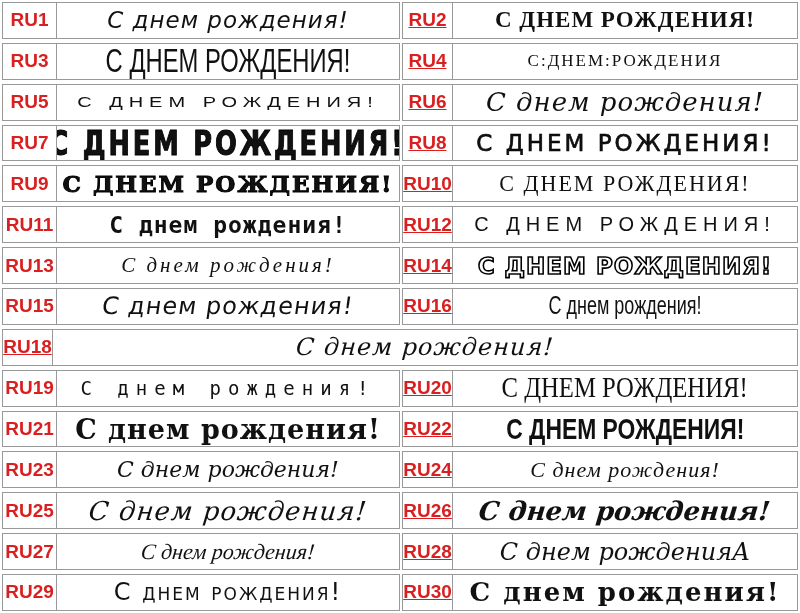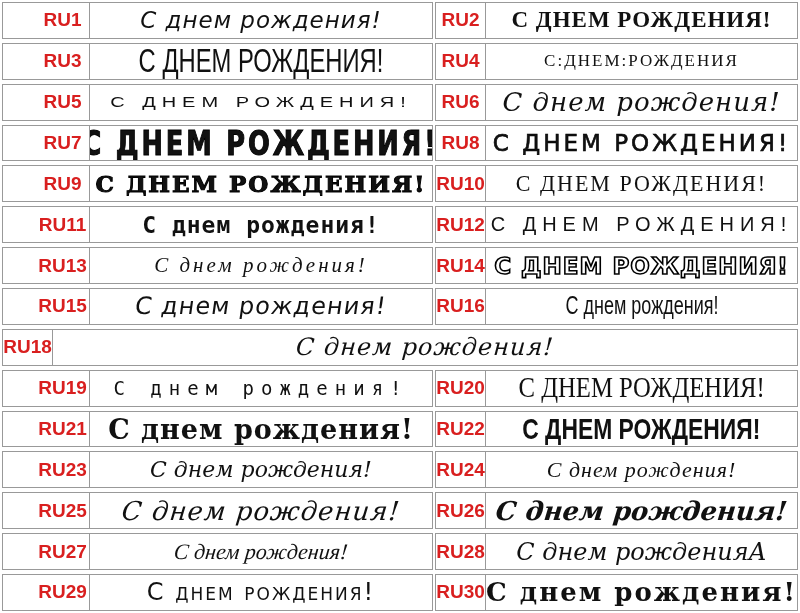--- a/index.html
+++ b/index.html
@@ -3,30 +3,30 @@
 <meta charset="utf-8">
 <style>
   html,body{margin:0;padding:0;background:#fff;}
   #board{
     width:800px;height:613px;box-sizing:border-box;
     padding:2px;display:flex;flex-direction:column;gap:4px;
     font-family:"Liberation Sans",sans-serif;background:#fff;overflow:hidden;
   }
   .row{flex:1;display:flex;gap:2px;min-height:0;}
   .pair{display:flex;border:1px solid #999;background:#fff;min-width:0;}
-  .pair.left{width:396px;padding-left:33px;}
+  .pair.left{width:396px;}
   .pair.right{flex:1;}
   .label-cell{
     display:flex;align-items:center;justify-content:center;
     border-right:1px solid #999;flex:none;
     color:#d91f1f;font-weight:bold;font-size:19px;
     font-family:"Liberation Sans",sans-serif;
   }
   .pair.left .label-cell{width:53px;}
-  .pair.right .label-cell{width:49px;}
+  .pair.right .label-cell{width:49px;text-decoration:underline;}
   .sample-cell{
     flex:1;display:flex;align-items:center;justify-content:center;
     min-width:0;overflow:hidden;color:#111;
   }
   .sample{display:inline-block;white-space:nowrap;transform-origin:center center;}
 
   
   .s1{font-style:italic;font-size:23px;font-family:"DejaVu Sans",sans-serif;letter-spacing:1px;}
   .s2{font-weight:bold;font-size:23px;font-family:"Liberation Serif",serif;letter-spacing:1px;}
   .s3{font-size:28px;font-family:"Liberation Sans",sans-serif;transform:scale(.85,1.2);}

